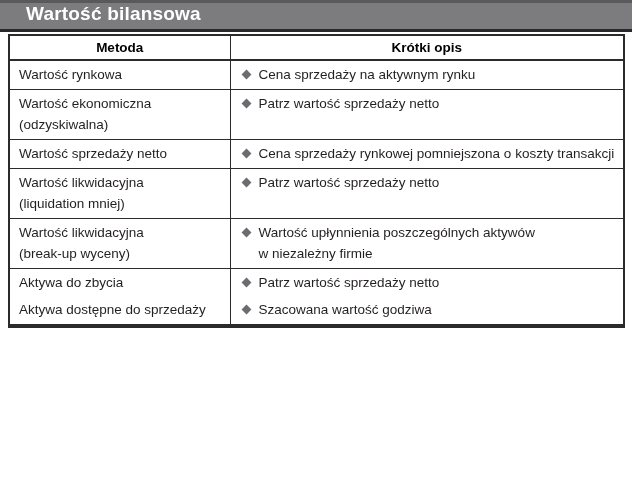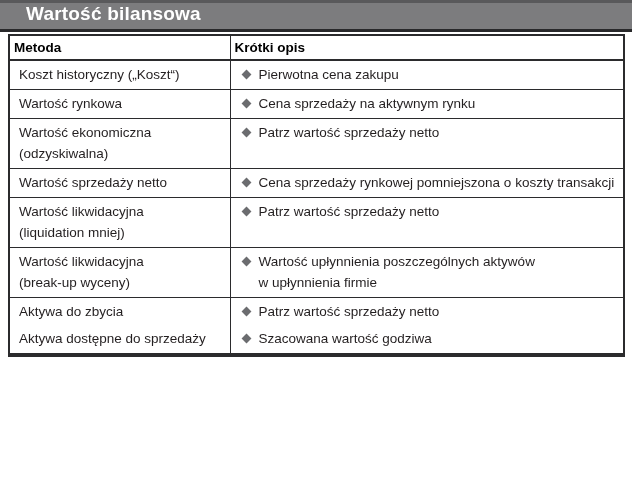--- a/index.html
+++ b/index.html
@@ -34,21 +34,21 @@
     border: 2px solid #2b2b2d;
     border-bottom-width: 4px;
     table-layout: fixed;
   }
   table.value-table col.c1 { width: 221px; }
   th {
     border: 1px solid #2b2b2d;
     border-bottom: 2px solid #2b2b2d;
     font-size: 13.5px;
     font-weight: bold;
-    text-align: left;
+    text-align: center;
     padding: 4px 4px;
     color: #000000;
   }
   td {
     border: 1px solid #2b2b2d;
     vertical-align: top;
     font-size: 13.5px;
     line-height: 21px;
     padding: 3px 8px 4px 9px;
   }
@@ -82,33 +82,20 @@
       <col class="c1">
       <col class="c2">
     </colgroup>
     <thead>
       <tr>
         <th>Metoda</th>
         <th>Krótki opis</th>
       </tr>
     </thead>
     <tbody>
-        <tr>
-          <td class="method-cell">
-            <div class="m-line">Koszt historyczny („Koszt“)</div>
-          </td>
-          <td class="desc-cell">
-            <div class="desc-item">
-              <span class="bullet-diamond"></span>
-              <div class="desc-lines">
-                <div>Pierwotna cena zakupu</div>
-              </div>
-            </div>
-          </td>
-        </tr>
         <tr>
           <td class="method-cell">
             <div class="m-line">Wartość rynkowa</div>
           </td>
           <td class="desc-cell">
             <div class="desc-item">
               <span class="bullet-diamond"></span>
               <div class="desc-lines">
                 <div>Cena sprzedaży na aktywnym rynku</div>
               </div>
@@ -159,21 +146,21 @@
         <tr>
           <td class="method-cell">
             <div class="m-line">Wartość likwidacyjna</div>
             <div class="m-line">(break-up wyceny)</div>
           </td>
           <td class="desc-cell">
             <div class="desc-item">
               <span class="bullet-diamond"></span>
               <div class="desc-lines">
                 <div>Wartość upłynnienia poszczególnych aktywów</div>
-                <div>w upłynnienia firmie</div>
+                <div>w niezależny firmie</div>
               </div>
             </div>
           </td>
         </tr>
         <tr class="spaced">
           <td class="method-cell">
             <div class="m-line">Aktywa do zbycia</div>
             <div class="m-line">Aktywa dostępne do sprzedaży</div>
           </td>
           <td class="desc-cell">

